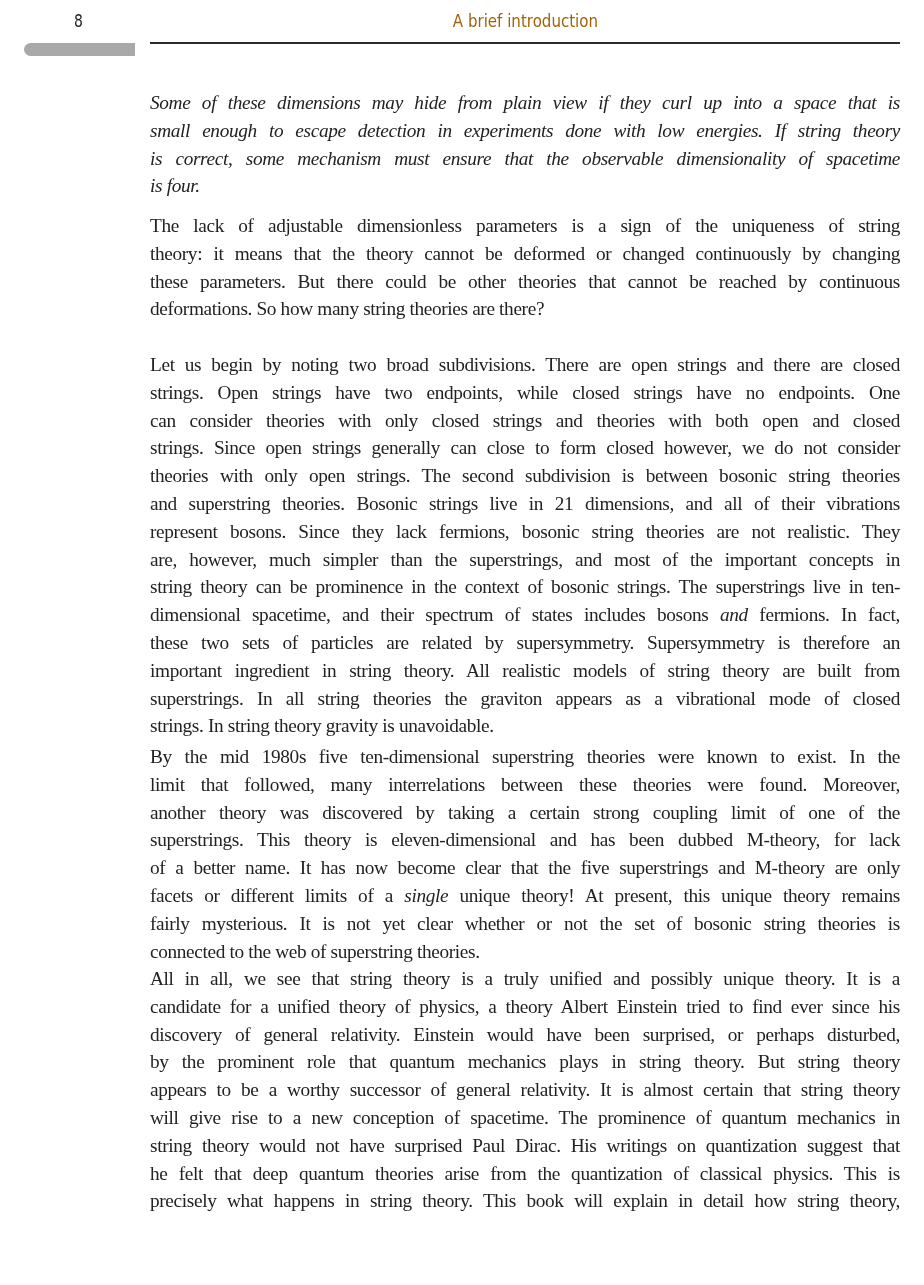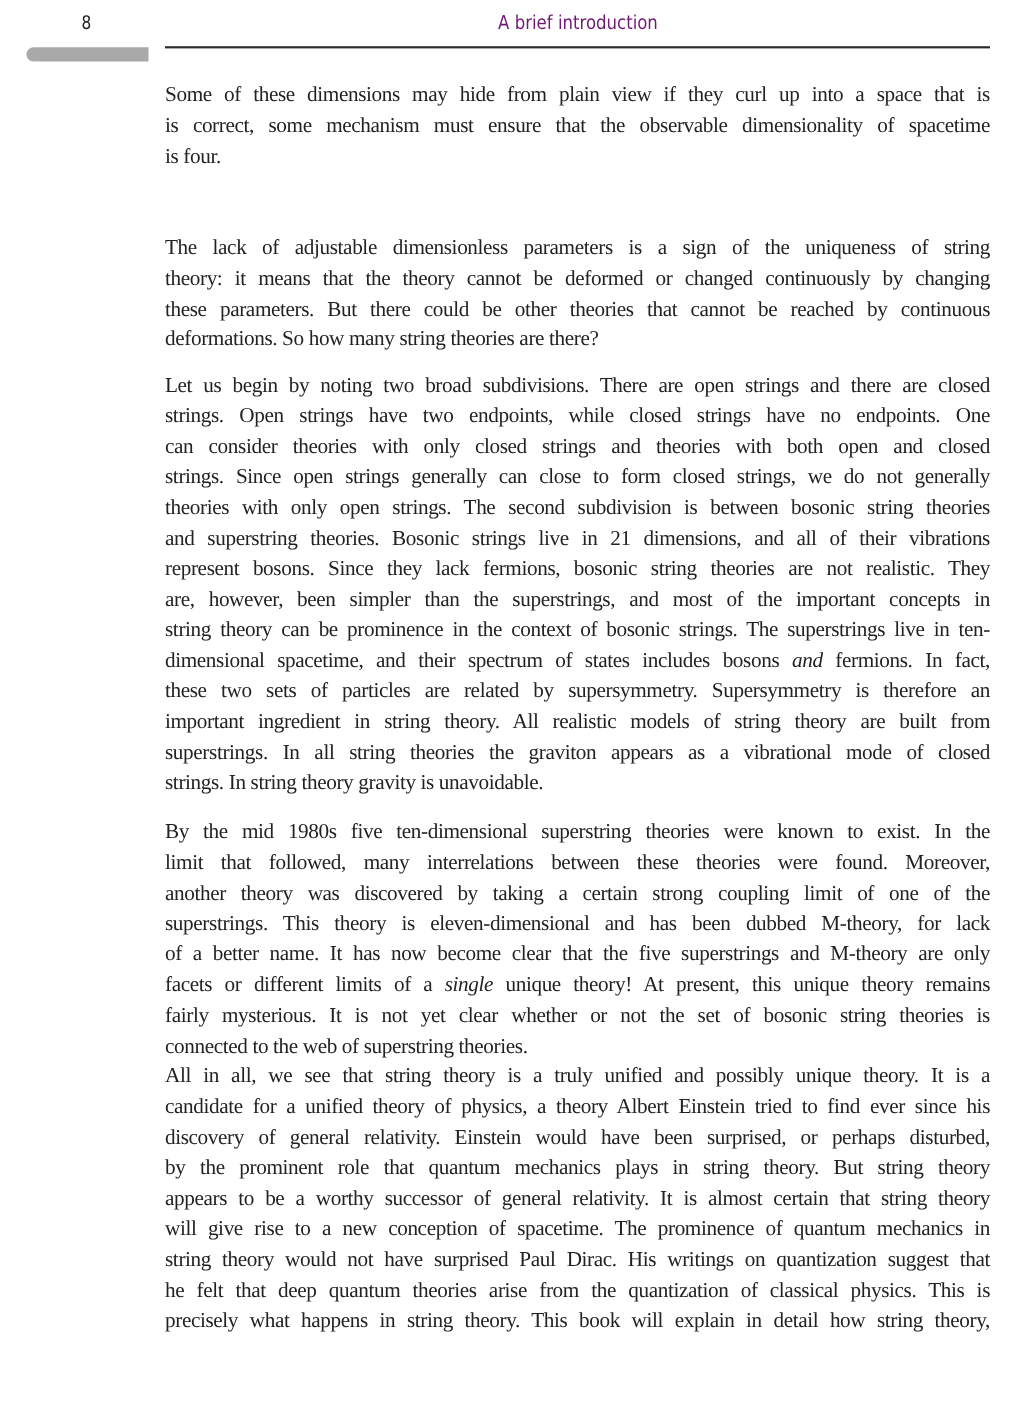--- a/index.html
+++ b/index.html
@@ -4,21 +4,21 @@
 <style>
   html, body { margin:0; padding:0; background:#ffffff; }
   body { width:924px; height:1285px; position:relative; overflow:hidden; }
   .page-num {
     position:absolute; left:74px; top:11px; width:14px;
     font-family:"DejaVu Sans", sans-serif; font-size:17px; color:#222;
     transform:scaleX(0.82); transform-origin:left top;
   }
   .running-head {
     position:absolute; left:150px; width:750px; top:11px; text-align:center;
-    font-family:"DejaVu Sans", sans-serif; font-size:17.5px; color:#701a75;
+    font-family:"DejaVu Sans", sans-serif; font-size:17.5px; color:#a16207;
   }
   .running-head span { display:inline-block; transform:scaleX(0.86); }
   .tab-bar {
     position:absolute; left:24px; top:43px; width:111px; height:13px;
     background:#a9a9a9; border-radius:7px 0 0 7px;
   }
   .rule {
     position:absolute; left:150px; top:42px; width:750px; height:2px; background:#2b2b2b;
   }
   .body-text {
@@ -36,40 +36,41 @@
 </style>
 </head>
 <body>
 
 <div class="page-num">8</div>
 <div class="running-head"><span>A brief introduction</span></div>
 <div class="tab-bar"></div>
 <div class="rule"></div>
 
 <div class="body-text" style="top:73px;">
-  <div class="para" style="top:0px;">
+  <div class="para" style="top:16px;font-style:italic;">
       <span class="line">Some of these dimensions may hide from plain view if they curl up into a space that is</span>
+      <span class="line">small enough to escape detection in experiments done with low energies. If string theory</span>
       <span class="line">is correct, some mechanism must ensure that the observable dimensionality of spacetime</span>
       <span class="line last">is four.</span>
     </div>
   <div class="para" style="top:139px;">
       <span class="line">The lack of adjustable dimensionless parameters is a sign of the uniqueness of string</span>
       <span class="line">theory: it means that the theory cannot be deformed or changed continuously by changing</span>
       <span class="line">these parameters. But there could be other theories that cannot be reached by continuous</span>
       <span class="line last">deformations. So how many string theories are there?</span>
     </div>
-  <div class="para" style="top:264px;">
+  <div class="para" style="top:278px;">
       <span class="line">Let us begin by noting two broad subdivisions. There are open strings and there are closed</span>
       <span class="line">strings. Open strings have two endpoints, while closed strings have no endpoints. One</span>
       <span class="line">can consider theories with only closed strings and theories with both open and closed</span>
-      <span class="line">strings. Since open strings generally can close to form closed strings, we do not generally</span>
+      <span class="line">strings. Since open strings generally can close to form closed however, we do not consider</span>
       <span class="line">theories with only open strings. The second subdivision is between bosonic string theories</span>
       <span class="line">and superstring theories. Bosonic strings live in 21 dimensions, and all of their vibrations</span>
       <span class="line">represent bosons. Since they lack fermions, bosonic string theories are not realistic. They</span>
-      <span class="line">are, however, been simpler than the superstrings, and most of the important concepts in</span>
+      <span class="line">are, however, much simpler than the superstrings, and most of the important concepts in</span>
       <span class="line">string theory can be prominence in the context of bosonic strings. The superstrings live in ten-</span>
       <span class="line">dimensional spacetime, and their spectrum of states includes bosons <em>and</em> fermions. In fact,</span>
       <span class="line">these two sets of particles are related by supersymmetry. Supersymmetry is therefore an</span>
       <span class="line">important ingredient in string theory. All realistic models of string theory are built from</span>
       <span class="line">superstrings. In all string theories the graviton appears as a vibrational mode of closed</span>
       <span class="line last">strings. In string theory gravity is unavoidable.</span>
     </div>
   <div class="para" style="top:670px;">
       <span class="line">By the mid 1980s five ten-dimensional superstring theories were known to exist. In the</span>
       <span class="line">limit that followed, many interrelations between these theories were found. Moreover,</span>

